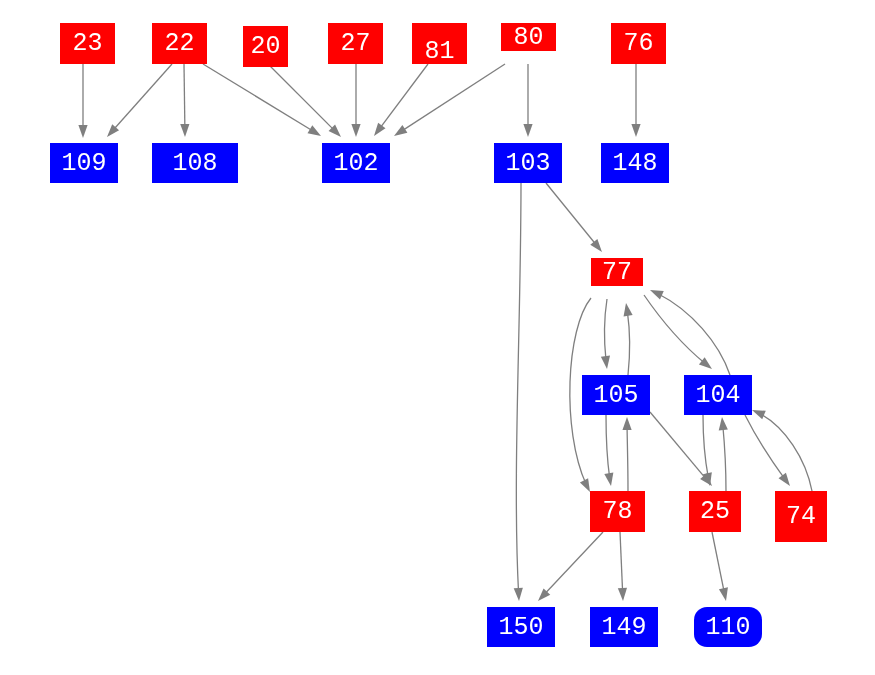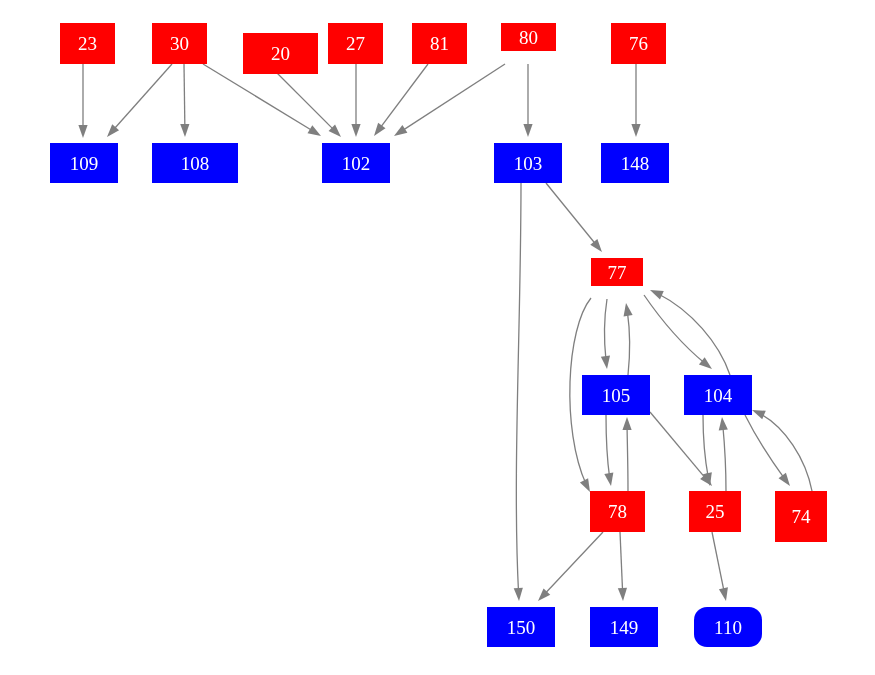--- a/index.html
+++ b/index.html
@@ -24,22 +24,22 @@
     top: 0;
     width: 875px;
     height: 675px;
   }
   .node {
     position: absolute;
     display: flex;
     align-items: center;
     justify-content: center;
     color: #ffffff;
-    font-size: 19px;
-    font-family: Liberation Serif, serif;
+    font-size: 25px;
+    font-family: Liberation Mono, monospace;
     line-height: 1;
     letter-spacing: 0px;
     box-sizing: border-box;
     user-select: none;
   }
   .node-red { background: #ff0000; }
   .node-blue { background: #0000ff; }
   .edge-path {
     fill: none;
     stroke: #7f7f7f;
@@ -162,29 +162,29 @@
       <g>
         <path d="M 712,532 L 726,601" class="edge-path" stroke-dasharray="61.405967712402344 70.40596771240234"></path>
         <polygon points="726,601 727.9231936505305,587.3449157387236 718.9069040368415,589.1742657878074" class="edge-head"></polygon>
       </g>
     </svg>
   <div id="node-layer">
       <div class="node node-red" style="left: 60px; top: 23px; width: 55px; height: 41px;">
         <span>23</span>
       </div>
       <div class="node node-red" style="left: 152px; top: 23px; width: 55px; height: 41px;">
-        <span>30</span>
-      </div>
-      <div class="node node-red" style="left: 243px; top: 33px; width: 75px; height: 41px;">
+        <span>22</span>
+      </div>
+      <div class="node node-red" style="left: 243px; top: 26px; width: 45px; height: 41px;">
         <span>20</span>
       </div>
       <div class="node node-red" style="left: 328px; top: 23px; width: 55px; height: 41px;">
         <span>27</span>
       </div>
-      <div class="node node-red" style="left: 412px; top: 23px; width: 55px; height: 41px;">
+      <div class="node node-red" style="left: 412px; top: 23px; width: 55px; height: 41px; align-items: flex-end;">
         <span>81</span>
       </div>
       <div class="node node-red" style="left: 501px; top: 23px; width: 55px; height: 28px;">
         <span>80</span>
       </div>
       <div class="node node-red" style="left: 611px; top: 23px; width: 55px; height: 41px;">
         <span>76</span>
       </div>
       <div class="node node-blue" style="left: 50px; top: 143px; width: 68px; height: 40px;">
         <span>109</span>

